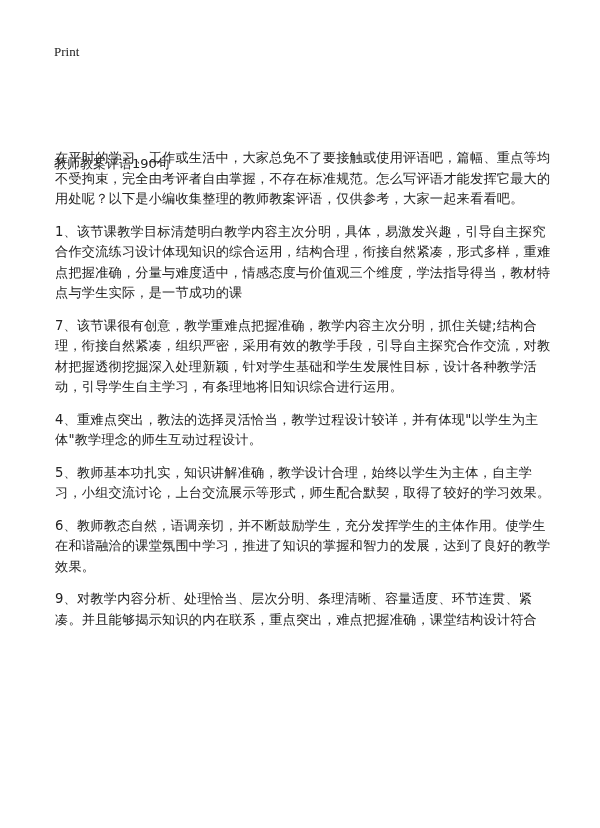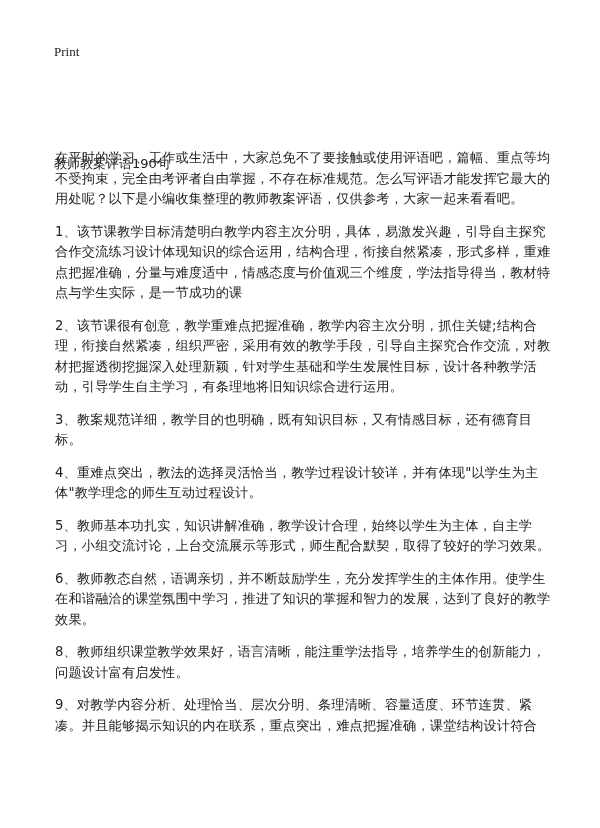--- a/index.html
+++ b/index.html
@@ -14,21 +14,19 @@
 </head>
 <body>
 
 <div class="page">
   <div class="print-link">Print</div>
   <div class="subtitle">教师教案评语190句</div>
 
   <div class="content">
     <p class="para">在平时的学习、工作或生活中，大家总免不了要接触或使用评语吧，篇幅、重点等均不受拘束，完全由考评者自由掌握，不存在标准规范。怎么写评语才能发挥它最大的用处呢？以下是小编收集整理的教师教案评语，仅供参考，大家一起来看看吧。</p>
     <p class="para">1、该节课教学目标清楚明白教学内容主次分明，具体，易激发兴趣，引导自主探究合作交流练习设计体现知识的综合运用，结构合理，衔接自然紧凑，形式多样，重难点把握准确，分量与难度适中，情感态度与价值观三个维度，学法指导得当，教材特点与学生实际，是一节成功的课</p>
-    <p class="para">2、该节课很有创意，教学重难点把握准确，教学内容主次分明，抓住关键;结构合理，衔接自然紧凑，组织严密，采用有效的教学手段，引导自主探究合作交流，对教材把握透彻挖掘深入处理新颖，针对学生基础和学生发展性目标，设计各种教学活动，引导学生自主学习，有条理地将旧知识综合进行运用。</p>
-    <p class="para">3、教案规范详细，教学目的也明确，既有知识目标，又有情感目标，还有德育目标。</p>
+    <p class="para">7、该节课很有创意，教学重难点把握准确，教学内容主次分明，抓住关键;结构合理，衔接自然紧凑，组织严密，采用有效的教学手段，引导自主探究合作交流，对教材把握透彻挖掘深入处理新颖，针对学生基础和学生发展性目标，设计各种教学活动，引导学生自主学习，有条理地将旧知识综合进行运用。</p>
     <p class="para">4、重难点突出，教法的选择灵活恰当，教学过程设计较详，并有体现"以学生为主体"教学理念的师生互动过程设计。</p>
     <p class="para">5、教师基本功扎实，知识讲解准确，教学设计合理，始终以学生为主体，自主学习，小组交流讨论，上台交流展示等形式，师生配合默契，取得了较好的学习效果。</p>
     <p class="para">6、教师教态自然，语调亲切，并不断鼓励学生，充分发挥学生的主体作用。使学生在和谐融洽的课堂氛围中学习，推进了知识的掌握和智力的发展，达到了良好的教学效果。</p>
-    <p class="para">8、教师组织课堂教学效果好，语言清晰，能注重学法指导，培养学生的创新能力，问题设计富有启发性。</p>
     <p class="para">9、对教学内容分析、处理恰当、层次分明、条理清晰、容量适度、环节连贯、紧凑。并且能够揭示知识的内在联系，重点突出，难点把握准确，课堂结构设计符合</p>
   </div>
 </div>
 
 </body></html>

